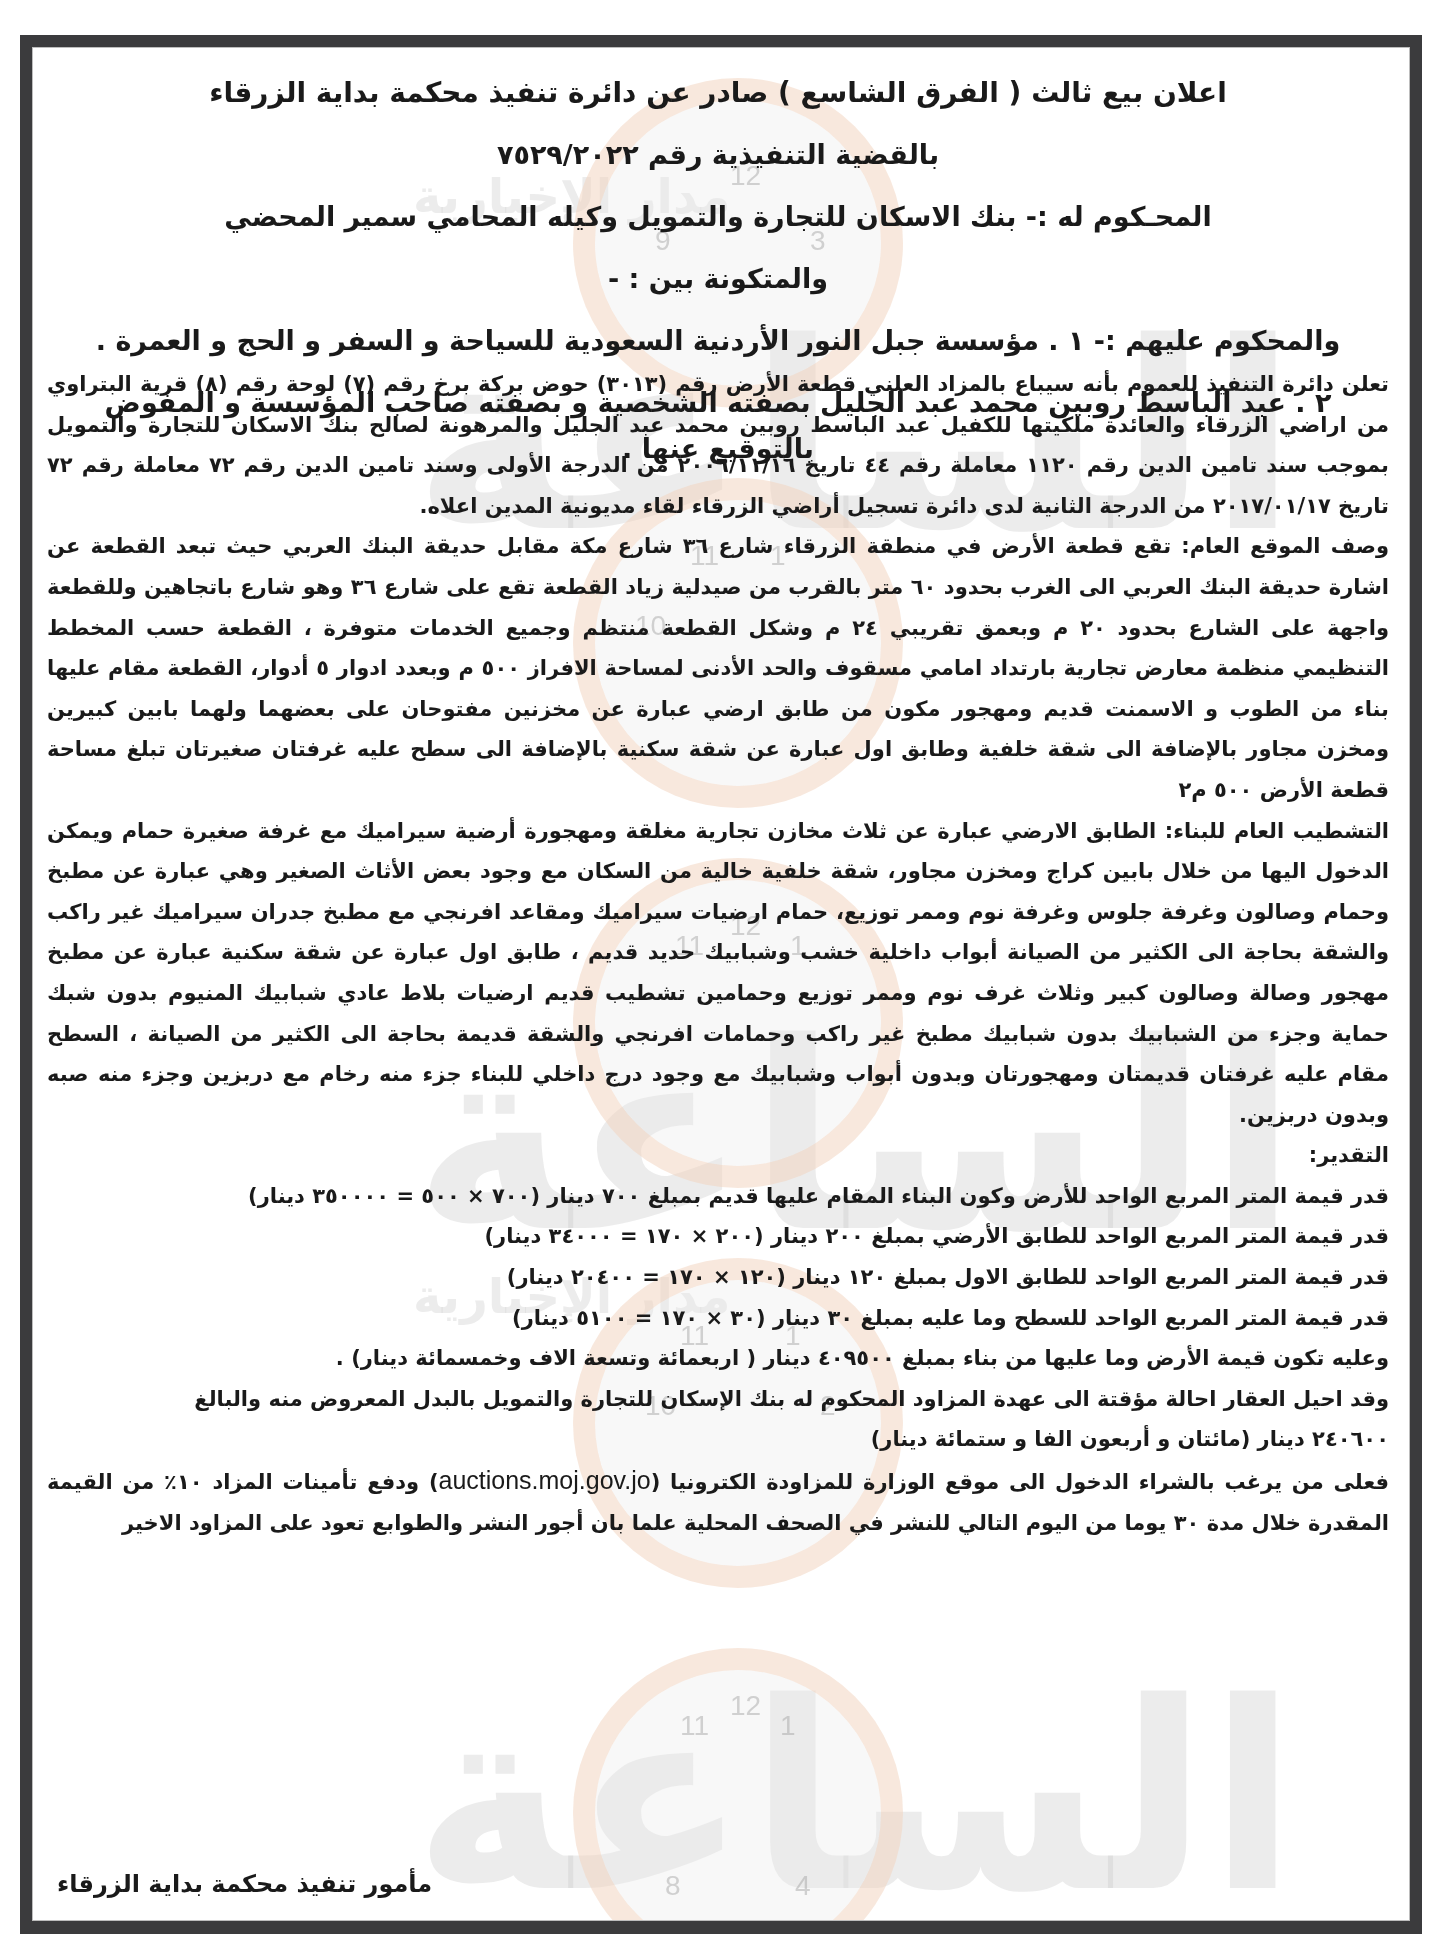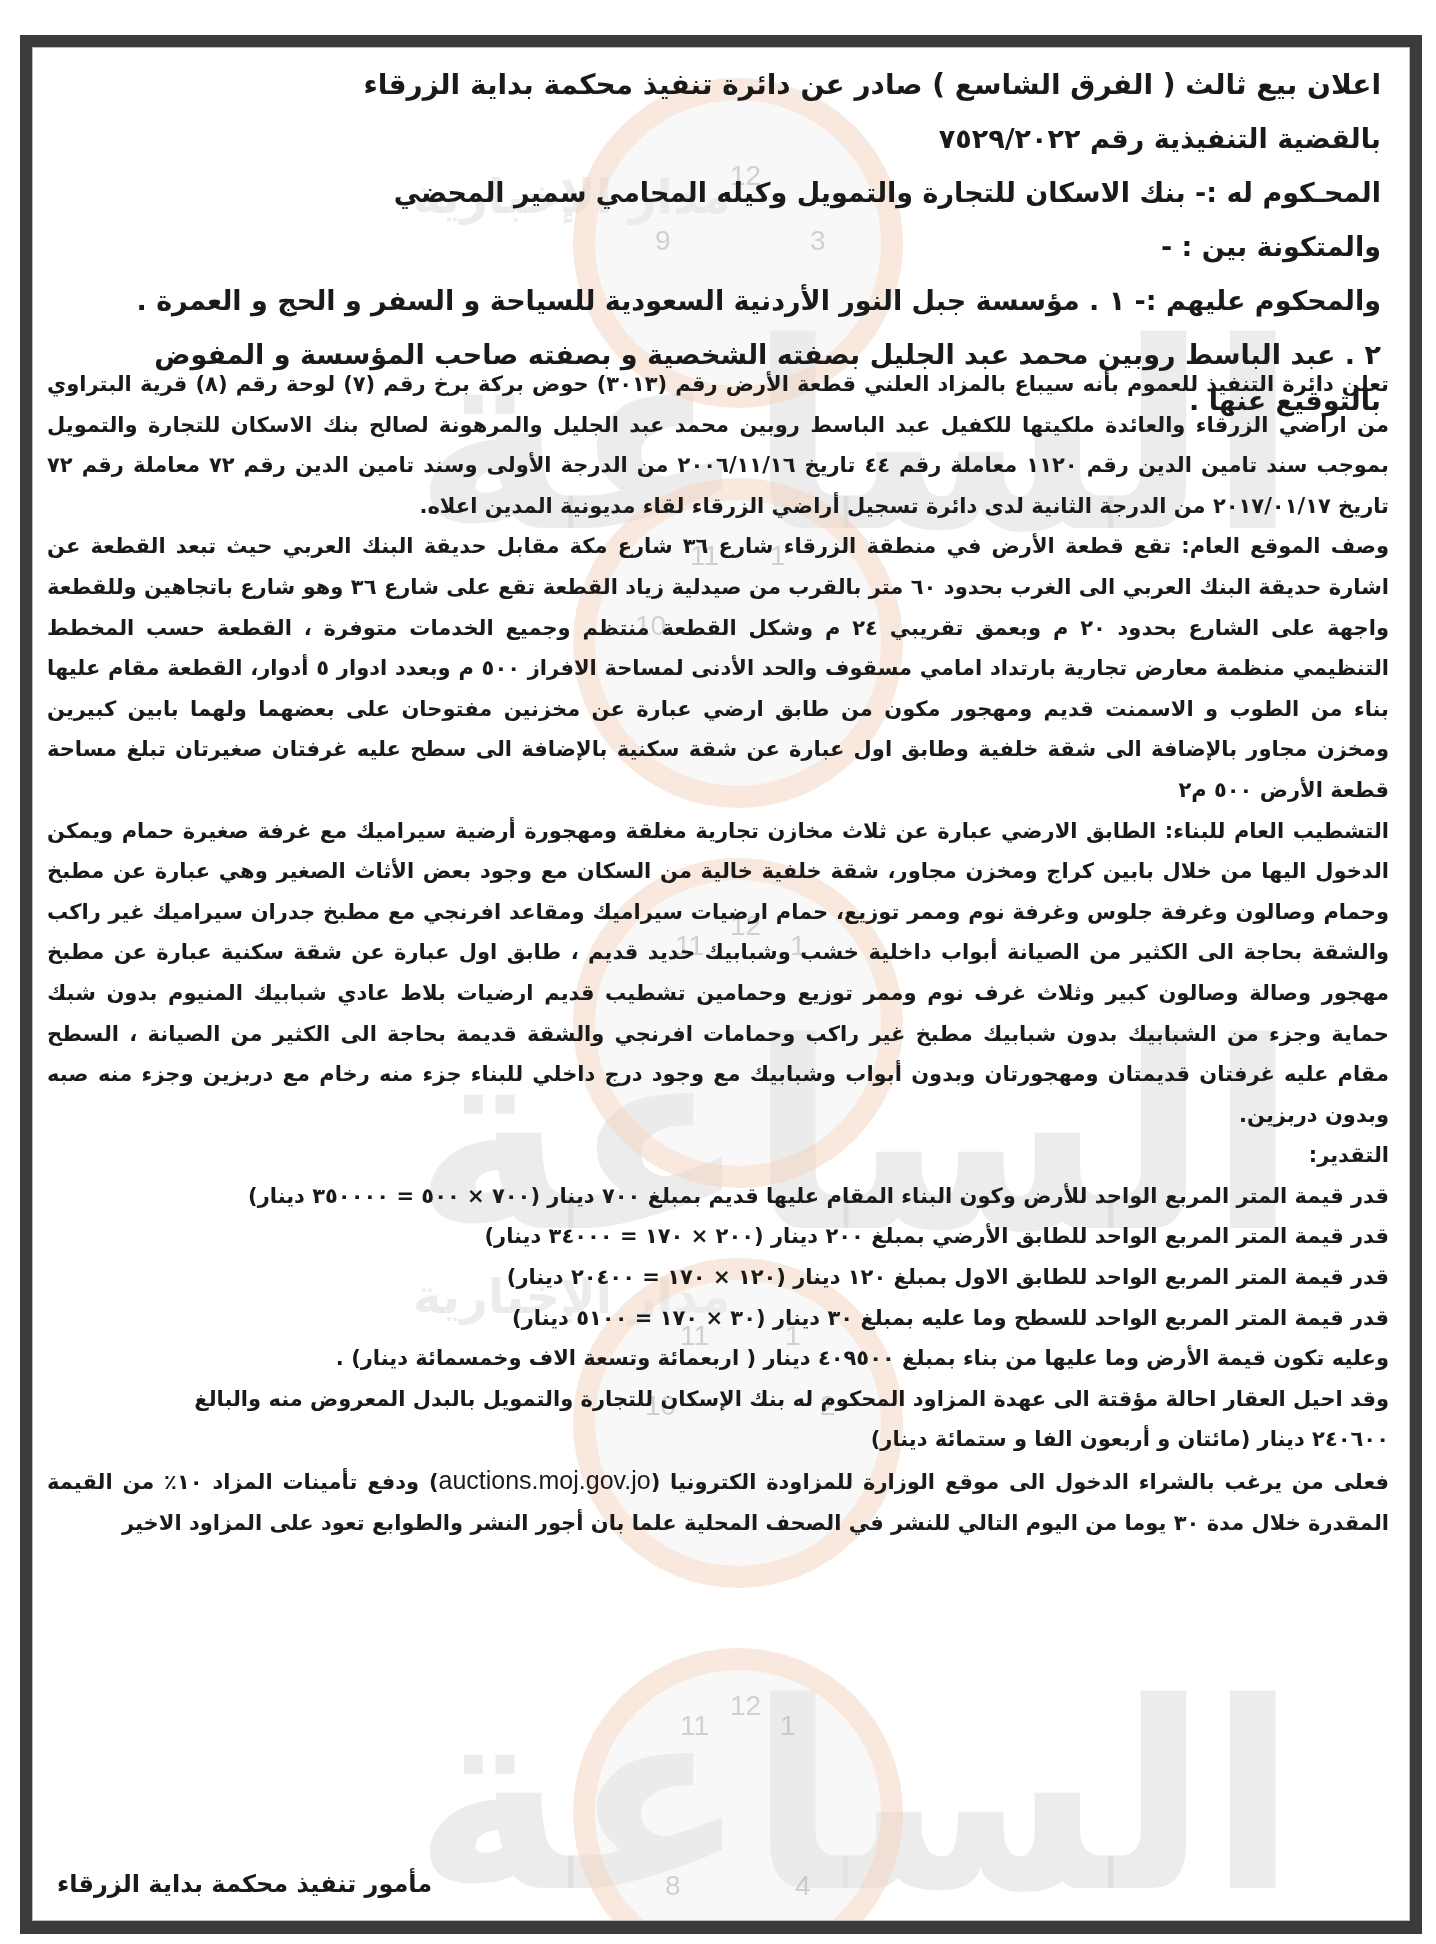--- a/index.html
+++ b/index.html
@@ -12,22 +12,22 @@
   
   .wm { position:absolute; pointer-events:none; }
   .wm-clock { width:330px; height:330px; border-radius:50%;
               border:22px solid rgba(247,190,150,0.28); box-sizing:border-box;
               background:rgba(235,235,235,0.35); }
   .wm-clock .num { position:absolute; font-family:"Liberation Sans", sans-serif;
                    font-size:28px; color:rgba(160,160,160,0.45);text-align:center; }
   .wm-text { font-family:"DejaVu Sans", sans-serif; font-weight:bold;
              color:rgba(200,200,200,0.35); white-space:nowrap;text-align:center; }
   .content { position:absolute; left:14px; right:20px; top:0; bottom:0; }
-  .heading { font-weight:bold; font-size:27px; line-height:46px;
-             margin:8px; }
+  .heading { text-align:center; font-weight:bold; font-size:27px; line-height:46px;
+             margin:16px; }
   .heading.h1 { font-size:28px; }
   .body-text { position:absolute; top:316px; left:0; right:0; font-weight:bold;
                font-size:21px; line-height:40.6px; text-align:justify;
                text-align-last:right; }
   .body-text p { margin:0; }
   .val-line { margin:0; }
   .url { font-family:"Liberation Sans", sans-serif; font-weight:normal; font-size:25px; }
   .signature { position:absolute; left:10px; bottom:22px; font-weight:bold;
                font-size:24px; }
 </style>

